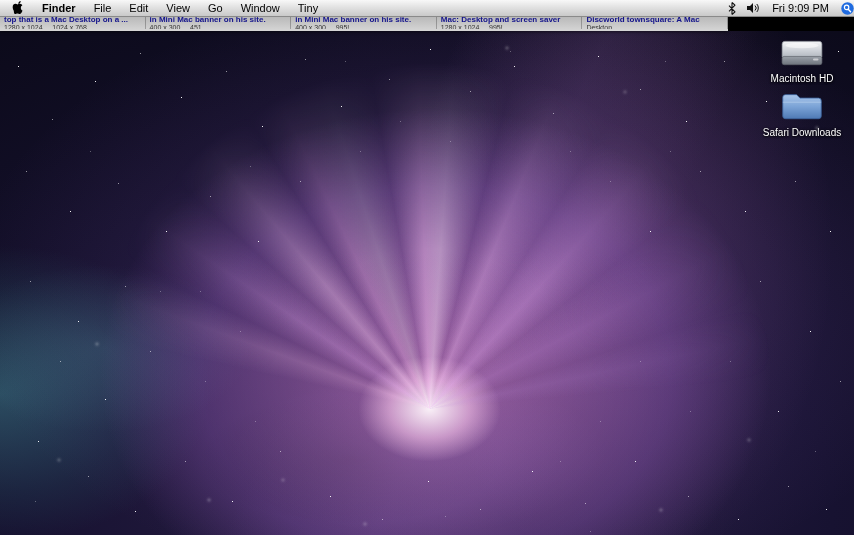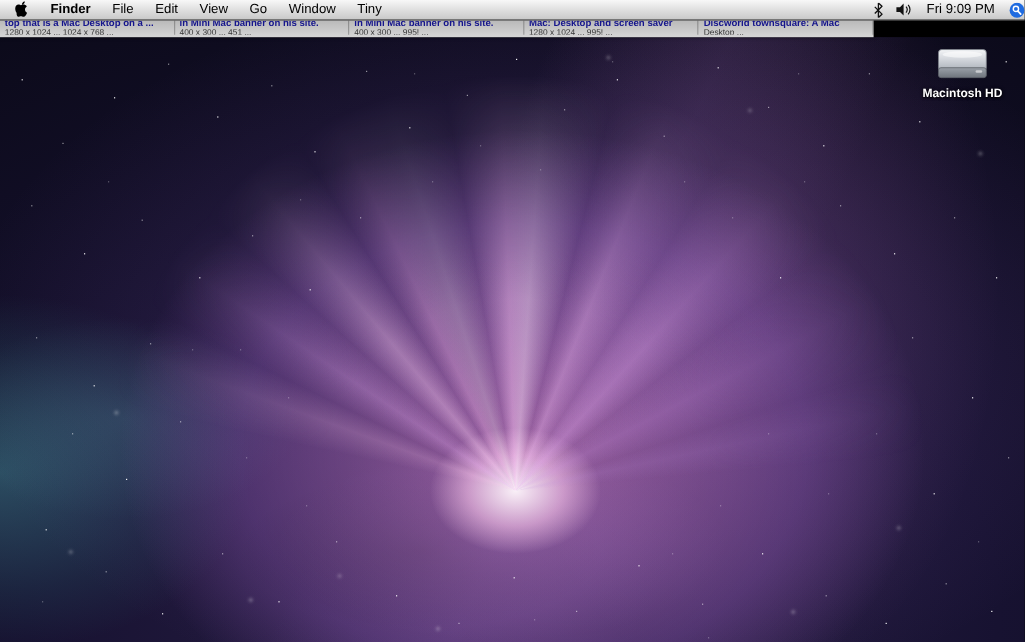--- a/index.html
+++ b/index.html
@@ -122,21 +122,20 @@
   .desktop-icon{
     position:absolute; width:84px; display:flex; flex-direction:column; align-items:center;
     cursor:default; z-index:10;
   }
   .di-hd{ right:10px; top:4px; }
   .di-folder{ right:10px; top:58px; }
   .di-image{ width:46px; height:36px; display:flex; align-items:center; justify-content:center; }
   .di-label{
     margin-top:2px; font-size:10px; color:#fff; text-align:center; white-space:nowrap;
     text-shadow:0 1px 2px rgba(0,0,0,.9), 0 0 3px rgba(0,0,0,.7);
-    font-weight:bold;
   }
 </style>
 </head>
 <body>
 
 <div class="menubar">
   <div class="left">
     <div class="apple">
       <svg width="12" height="14" viewBox="0 0 170 200">
         <path fill="#000" d="M150 69c-1 1-25 14-25 43 0 34 30 46 31 46-0 1-5 17-16 33-10 14-21 29-37 29s-20-9-38-9c-18 0-24 9-39 9S0 206 0 161c-11-16-20-41-20-65 0-38 25-58 49-58 15 0 27 10 36 10 9 0 23-11 40-11 6 0 29 1 45 22zM112 22c7-9 12-21 12-33-11 1-24 7-32 16-7 8-13 20-13 32 12 1 25-6 33-15z" transform="translate(25,10) scale(0.8)"></path>
@@ -219,13 +218,29 @@
         </defs>
         <rect x="3" y="6" width="58" height="26" rx="4" fill="url(#hdTop)" stroke="#7d828a" stroke-width="1"></rect>
         <rect x="3" y="28" width="58" height="12" rx="3" fill="url(#hdFront)" stroke="#5d626a" stroke-width="1"></rect>
         <ellipse cx="32" cy="12" rx="24" ry="4" fill="#ffffff" opacity="0.55"></ellipse>
         <rect x="48" y="31" width="8" height="3" rx="1.5" fill="#d8dadd" opacity="0.8"></rect>
       </svg>
     </div>
     <div class="di-label">Macintosh HD</div>
   </div>
 
+  <div class="desktop-icon di-folder">
+    <div class="di-image">
+      <svg width="44" height="34" viewBox="0 0 64 48">
+        <defs>
+          <linearGradient id="fold" x1="0" y1="0" x2="0" y2="1">
+            <stop offset="0" stop-color="#a9c6ea"></stop>
+              <stop offset="0.5" stop-color="#7ba3d6"></stop>
+              <stop offset="1" stop-color="#4f7ab5"></stop>
+          </linearGradient>
+        </defs>
+        <path d="M4 10 q0-4 4-4 h16 l5 5 h27 q4 0 4 4 v22 q0 4-4 4 H8 q-4 0-4-4 Z" fill="url(#fold)" stroke="#3d639c" stroke-width="1.2"></path>
+        <path d="M4 17 h56" stroke="#c6daf2" stroke-width="1" opacity="0.7"></path>
+      </svg>
+    </div>
+    <div class="di-label">Safari Downloads</div>
+  </div>
 </div>
 
 </body></html>

